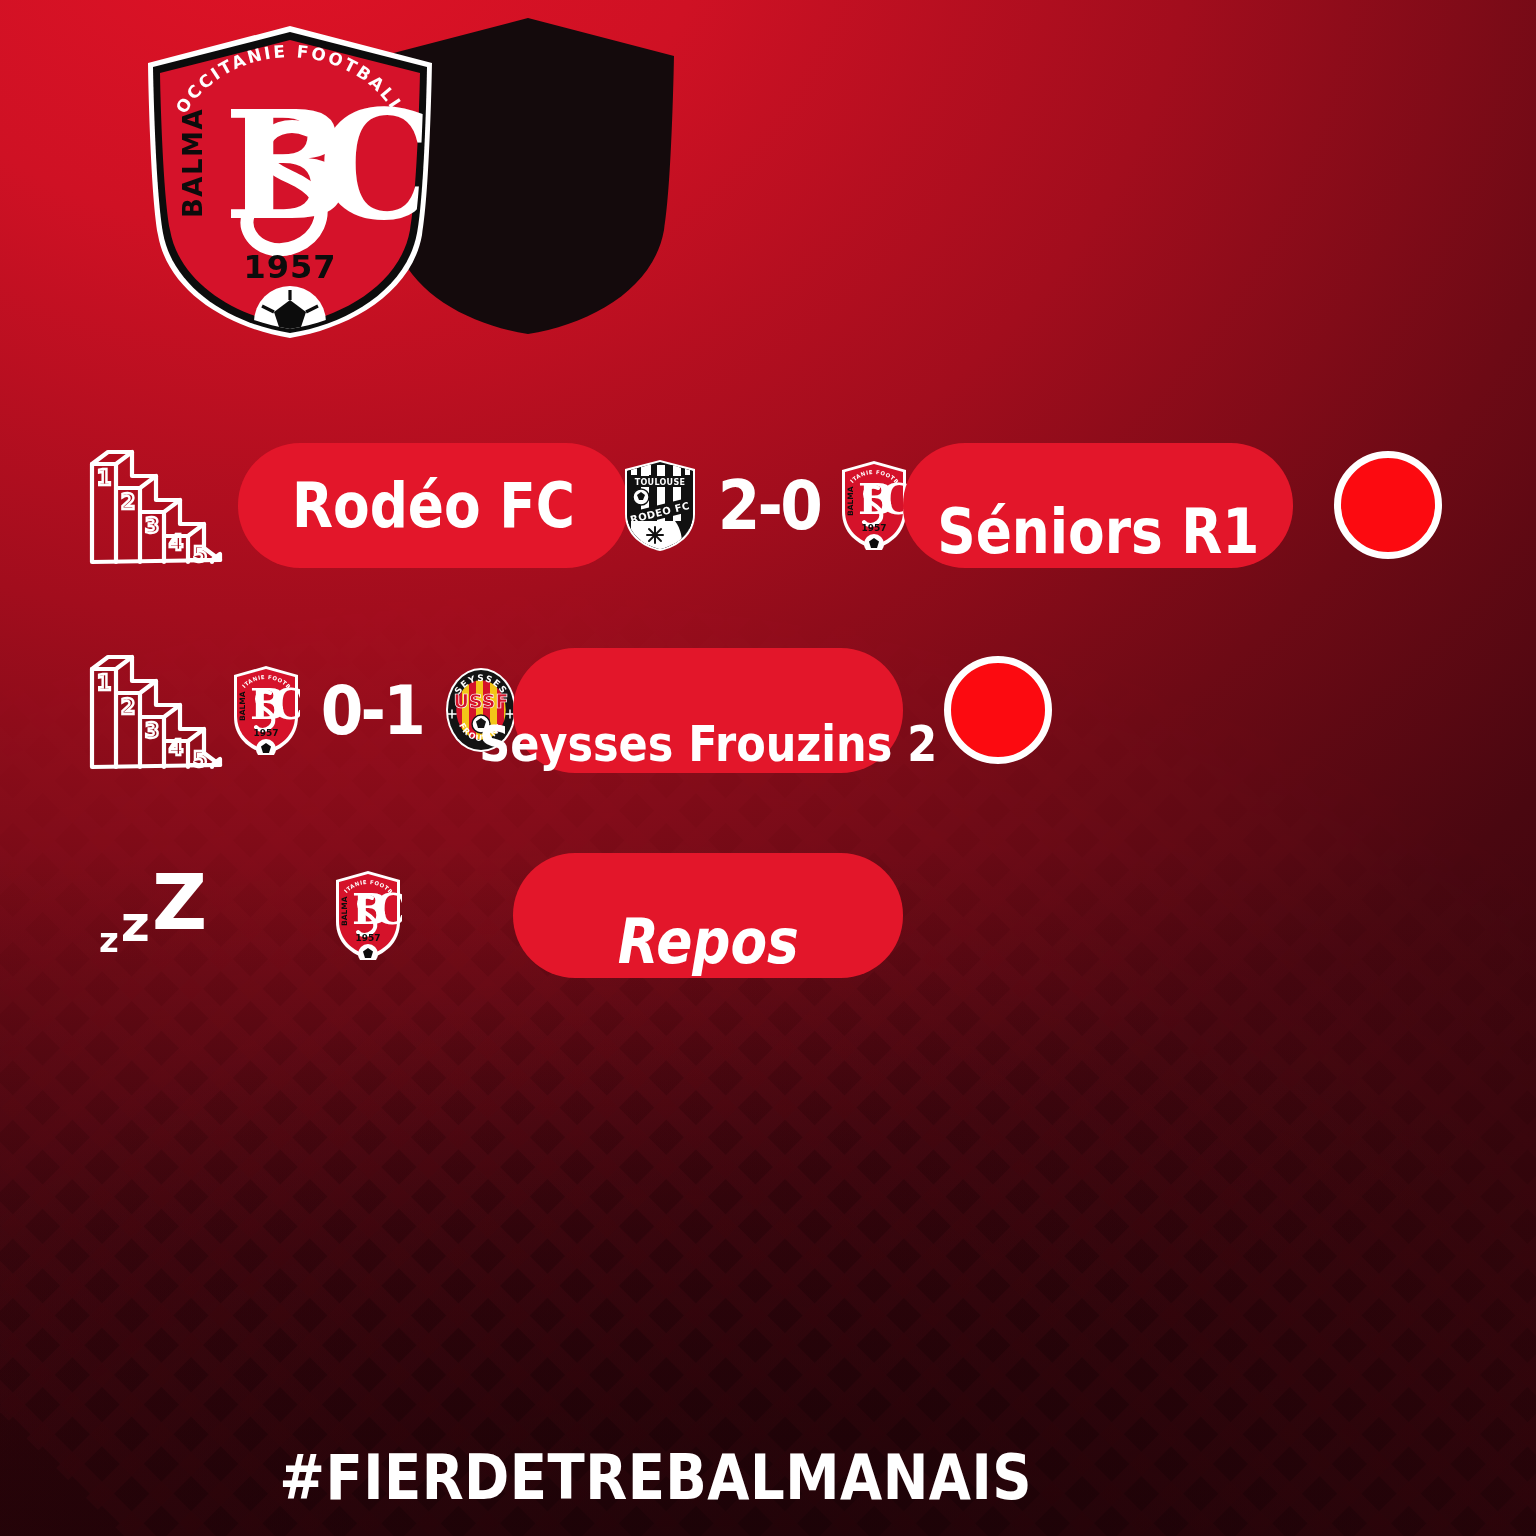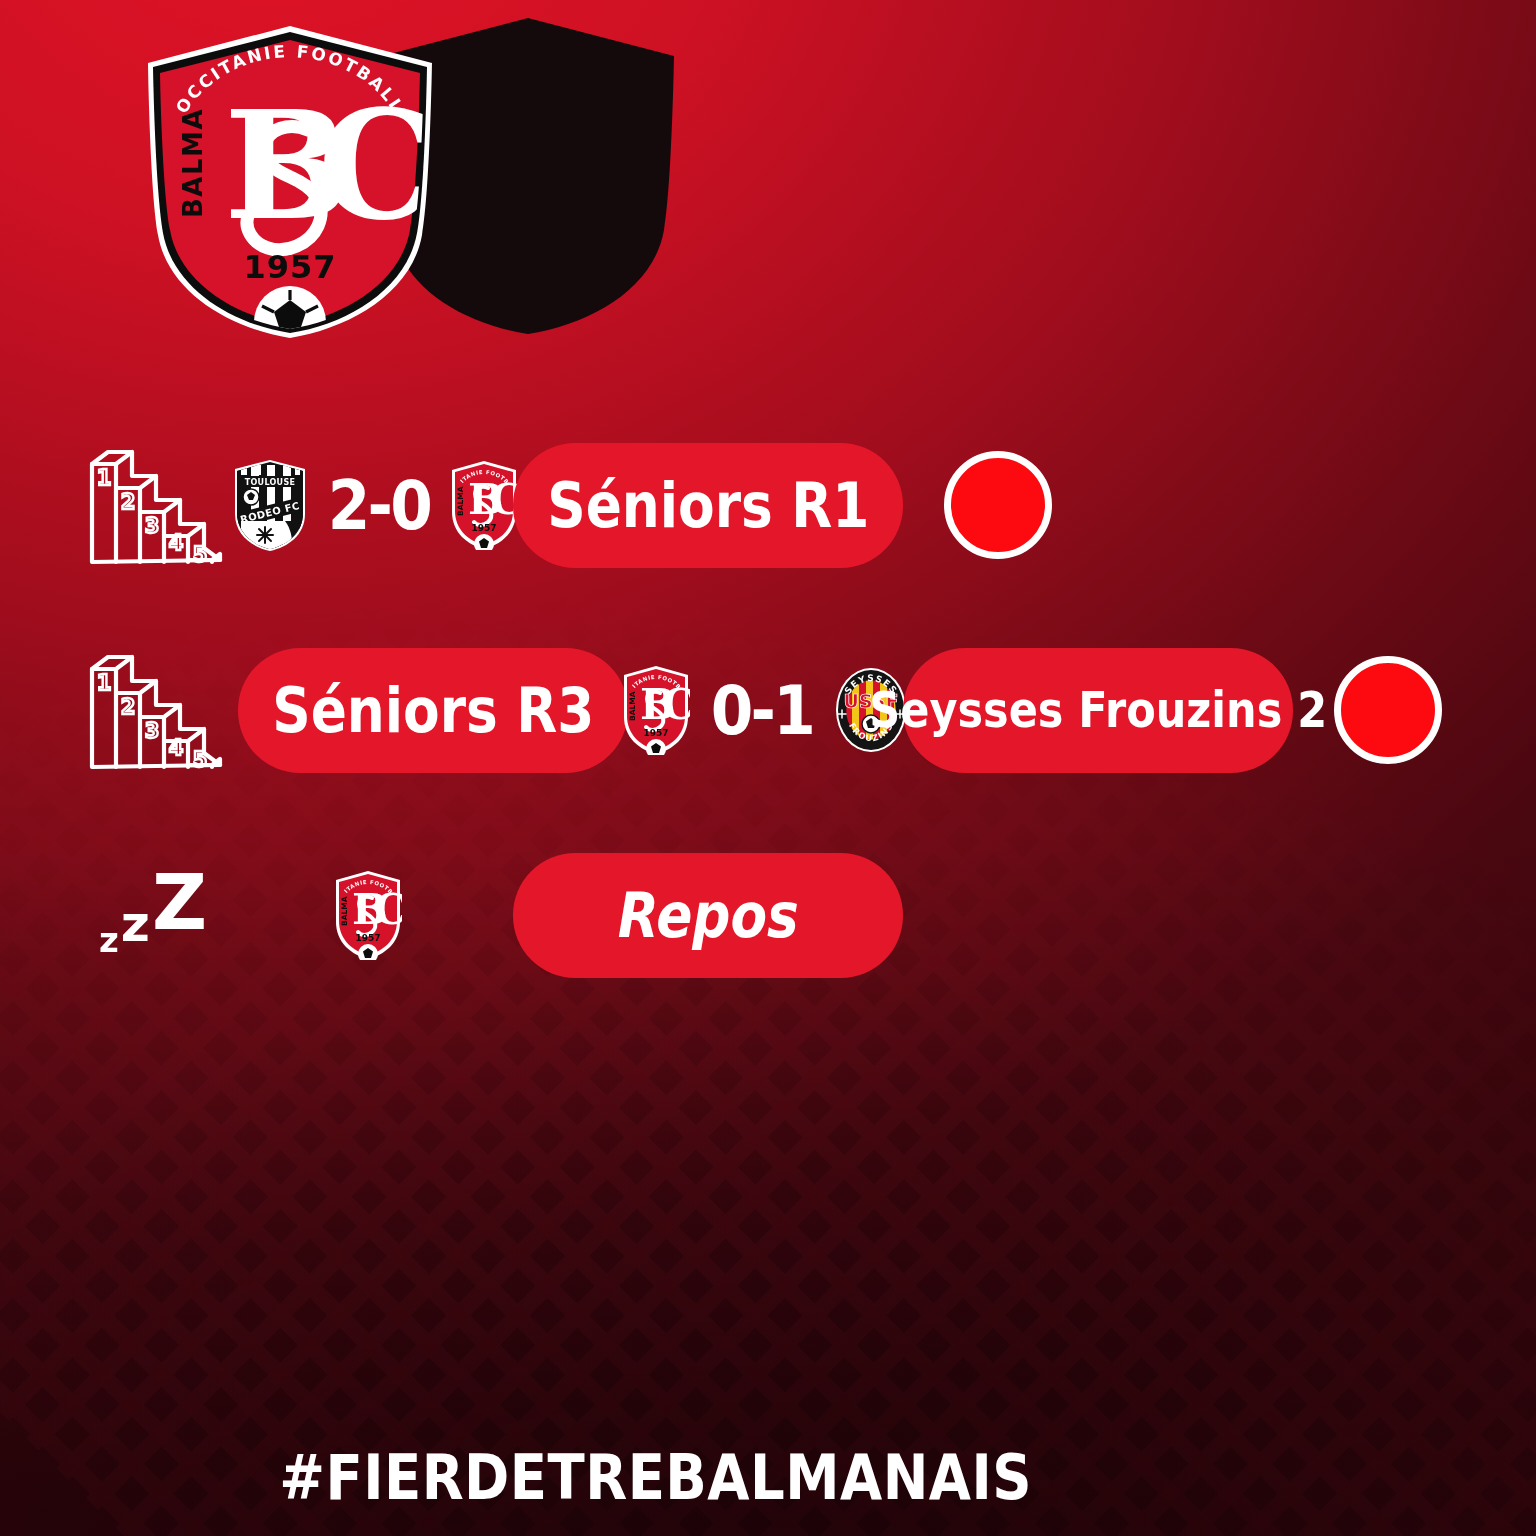--- a/index.html
+++ b/index.html
@@ -116,21 +116,21 @@
   }
   .pill-label{
     font-family:"DejaVu Sans", sans-serif;
     font-weight:700;
     color:#ffffff;
     white-space:nowrap;
     transform:scaleX(.86);
     transform-origin:center center;
   }
   .pill-home{ width:390px; min-width:390px; }
-  .pill-away{ width:390px; min-width:390px; }
+  .pill-away{ width:390px; min-width:390px;align-items:flex-end; }
   .pill-home .pill-label{ font-size:62px; }
   .pill-away .pill-label{ font-size:62px; }
   .pill-away.narrow-text .pill-label{ font-size:50px; }
 
   .score-block{
     width:275px;
     min-width:275px;
     height:130px;
     display:flex;
     align-items:center;
@@ -283,20 +283,23 @@
           <g font-family="DejaVu Sans, sans-serif" font-size="21" font-weight="700" fill="none" stroke="#ffffff" stroke-width="2.4" text-anchor="middle">
             <text x="26" y="45">1</text>
             <text x="50" y="69">2</text>
             <text x="74" y="93">3</text>
             <text x="98" y="110">4</text>
             <text x="122" y="122">5</text>
           </g>
         </svg>
       </div>
 
+      <div class="pill pill-home">
+        <span class="pill-label">Rodéo FC</span>
+      </div>
 
       <div class="score-block">
         <div class="badge-slot">
           <svg width="74" height="92" viewBox="0 0 74 92">
             <defs>
                 <clipPath id="rodeoClip">
                   <path d="M37 3 L70 12 L70 54 C70 74 54 86 37 90 C20 86 4 74 4 54 L4 12 Z"></path>
                 </clipPath>
               </defs>
             <path d="M37 1 L72 10 L72 55 C72 76 55 88 37 92 C19 88 2 76 2 55 L2 10 Z" fill="#ffffff"></path>
@@ -389,23 +392,20 @@
           <g font-family="DejaVu Sans, sans-serif" font-size="21" font-weight="700" fill="none" stroke="#ffffff" stroke-width="2.4" text-anchor="middle">
             <text x="26" y="45">1</text>
             <text x="50" y="69">2</text>
             <text x="74" y="93">3</text>
             <text x="98" y="110">4</text>
             <text x="122" y="122">5</text>
           </g>
         </svg>
       </div>
 
-      <div class="pill pill-home">
-        <span class="pill-label">Séniors R3</span>
-      </div>
 
       <div class="score-block">
         <div class="badge-slot">
           <svg width="68" height="90" viewBox="0 0 68 90">
             <defs>
                 <path id="arcS2" d="M12 24 A27 24 0 0 1 56 24" fill="none"></path>
               </defs>
             <path d="M34 1 L66 10 L66 52 C66 73 50 85 34 89 C18 85 2 73 2 52 L2 10 Z" fill="#ffffff"></path>
             <path d="M34 4 L63 12 L63 51 C63 70 49 81 34 85 C19 81 5 70 5 51 L5 12 Z" fill="#d5122a"></path>
             <text font-family="DejaVu Sans, sans-serif" font-size="5.4" font-weight="700" fill="#ffffff" letter-spacing=".6">

